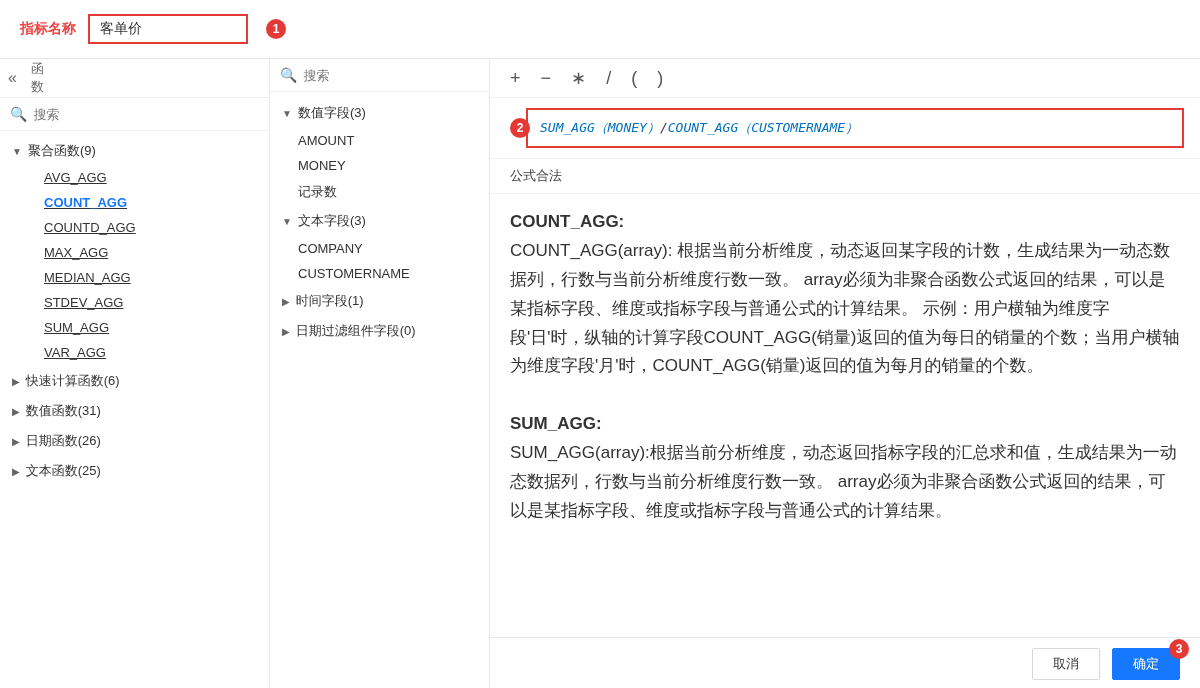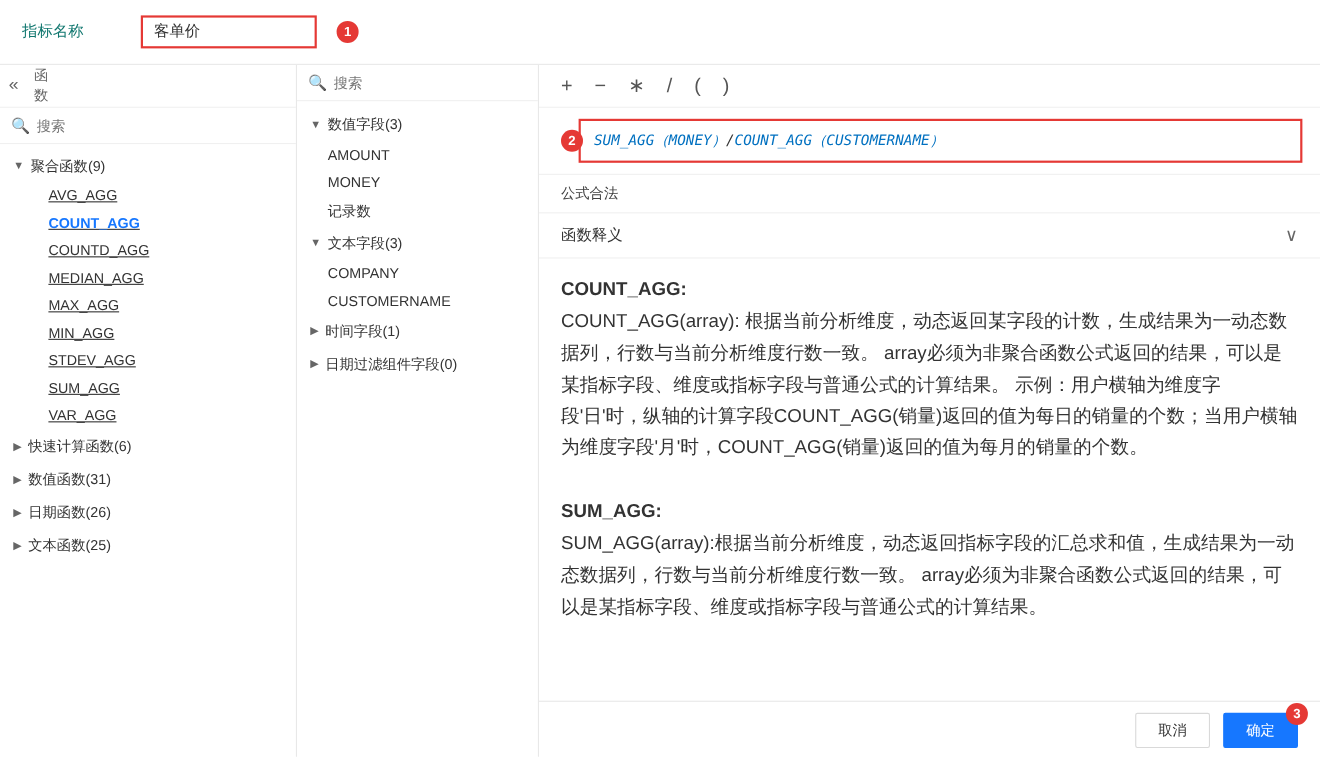--- a/index.html
+++ b/index.html
@@ -16,36 +16,36 @@
     
     .header-row {
       display: flex;
       align-items: center;
       padding: 14px 20px;
       border-bottom: 1px solid #e8e8e8;
       gap: 12px;
     }
     .header-label {
       font-size: 14px;
-      color: #0f766e;
+      color: #ef4444;
       white-space: nowrap;
+      font-weight: bold;
     }
     .header-input-wrapper {
       position: relative;
       display: flex;
       align-items: center;
     }
     .header-input {
       border: 2px solid #e53935;
       padding: 5px 10px;
       font-size: 14px;
       width: 160px;
       outline: none;
       color: #333;
-      margin-left: 40px;
     }
     .badge {
       display: inline-flex;
       align-items: center;
       justify-content: center;
       width: 20px;
       height: 20px;
       background: #e53935;
       color: #fff;
       border-radius: 50%;
@@ -346,23 +346,22 @@
 
       <div class="tree-group">
         <div class="tree-group-header">
           <span class="tree-arrow">▼</span>
           <span>聚合函数(9)</span>
         </div>
         <div class="tree-subgroup">
           <div class="tree-item">AVG_AGG</div>
           <div class="tree-item active">COUNT_AGG</div>
           <div class="tree-item">COUNTD_AGG</div>
+          <div class="tree-item">MAX_AGG</div>
           <div class="tree-item">MEDIAN_AGG</div>
-          <div class="tree-item">MAX_AGG</div>
-          <div class="tree-item">MIN_AGG</div>
           <div class="tree-item">STDEV_AGG</div>
           <div class="tree-item">SUM_AGG</div>
           <div class="tree-item">VAR_AGG</div>
         </div>
       </div>
 
       <div class="tree-group">
         <div class="tree-group-header">
           <span class="tree-arrow">▶</span>
           <span>快速计算函数(6)</span>
@@ -457,24 +456,20 @@
         <div class="formula-box">
           <span class="formula-text">
             <span class="fn-name">SUM_AGG</span><span class="fn-paren">（</span><span class="fn-field">MONEY</span><span class="fn-paren">）</span><span>/</span><span class="fn-name">COUNT_AGG</span><span class="fn-paren">（</span><span class="fn-field">CUSTOMERNAME</span><span class="fn-paren">）</span>
           </span>
         </div>
       </div>
 
       <div class="status-row">公式合法</div>
 
       <div class="func-doc-area">
-        <div class="func-doc-header">
-          <span class="func-doc-header-title">函数释义</span>
-          <span class="func-doc-header-icon">∨</span>
-        </div>
         <div class="func-doc-content">
           <p>
             <span class="func-name">COUNT_AGG:</span><br>
             COUNT_AGG(array): 根据当前分析维度，动态返回某字段的计数，生成结果为一动态数据列，行数与当前分析维度行数一致。 array必须为非聚合函数公式返回的结果，可以是某指标字段、维度或指标字段与普通公式的计算结果。 示例：用户横轴为维度字段'日'时，纵轴的计算字段COUNT_AGG(销量)返回的值为每日的销量的个数；当用户横轴为维度字段'月'时，COUNT_AGG(销量)返回的值为每月的销量的个数。
           </p>
           <br>
           <p>
             <span class="func-name">SUM_AGG:</span><br>
             SUM_AGG(array):根据当前分析维度，动态返回指标字段的汇总求和值，生成结果为一动态数据列，行数与当前分析维度行数一致。 array必须为非聚合函数公式返回的结果，可以是某指标字段、维度或指标字段与普通公式的计算结果。
           </p>

